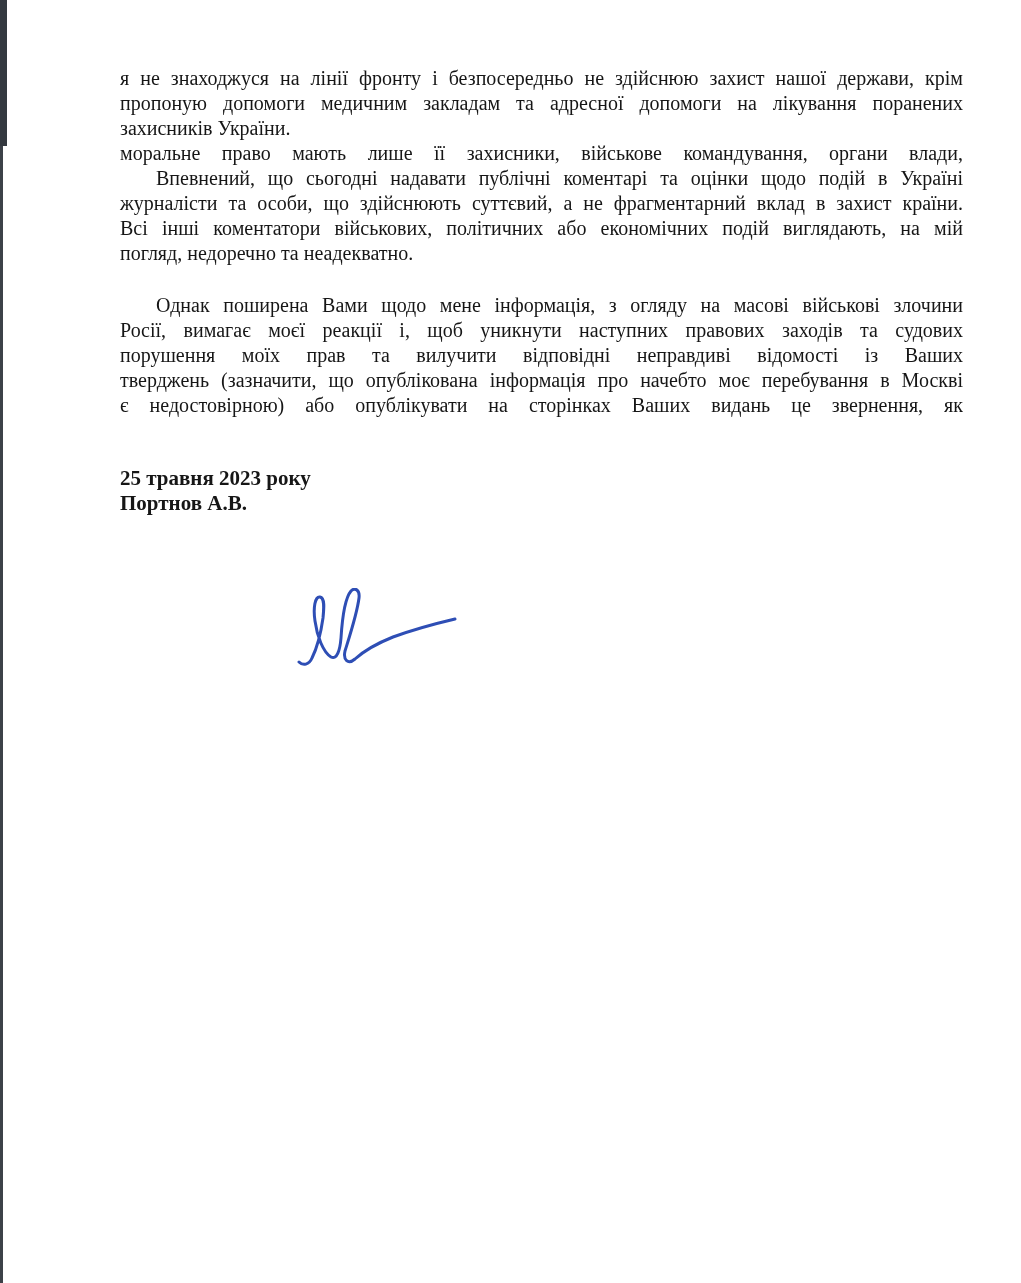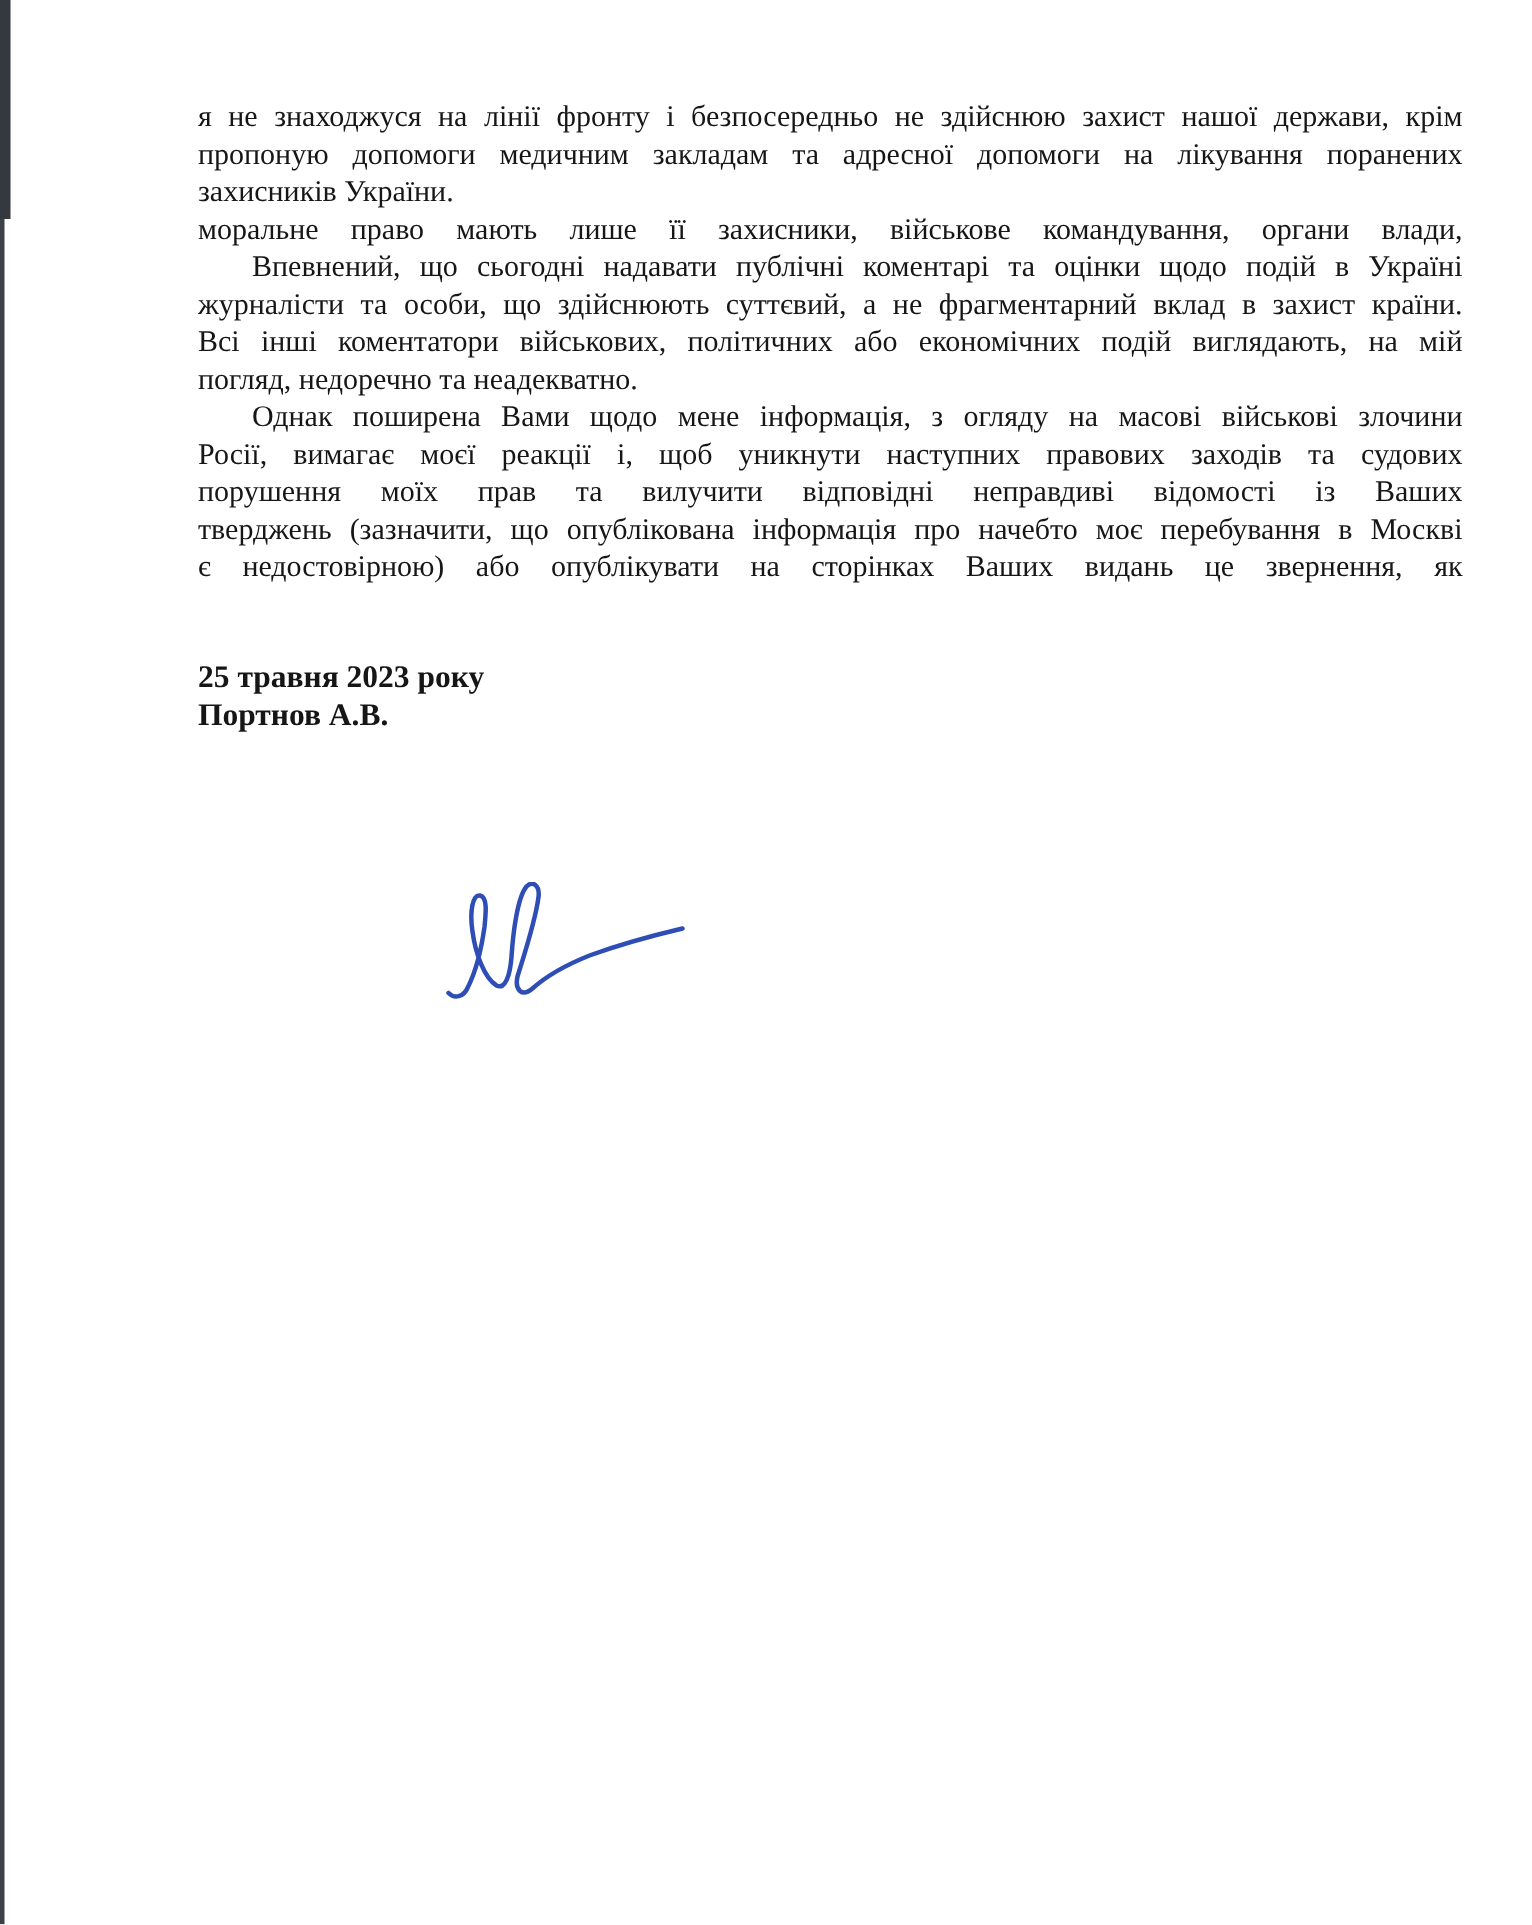--- a/index.html
+++ b/index.html
@@ -24,28 +24,28 @@
     background: #3c4148;
   }
   .edge-thick {
     position: absolute;
     left: 0; top: 0;
     width: 7px; height: 146px;
     background: #343940;
   }
   .content {
     position: absolute;
-    left: 132px;
+    left: 120px;
     top: 66px;
     width: 843px;
     font-size: 20px;
     line-height: 25px;
   }
   .para { margin: 0; padding: 0; }
-  .para.gap-before { }
+  .para.gap-before { margin-top: 27px; }
   .line {
     display: block;
     text-align: justify;
     text-align-last: justify;
     white-space: normal;
   }
   .line.last { text-align-last: left; }
   .line.ind { text-indent: 36px; }
   .sig-row {
     margin-top: 48px;

